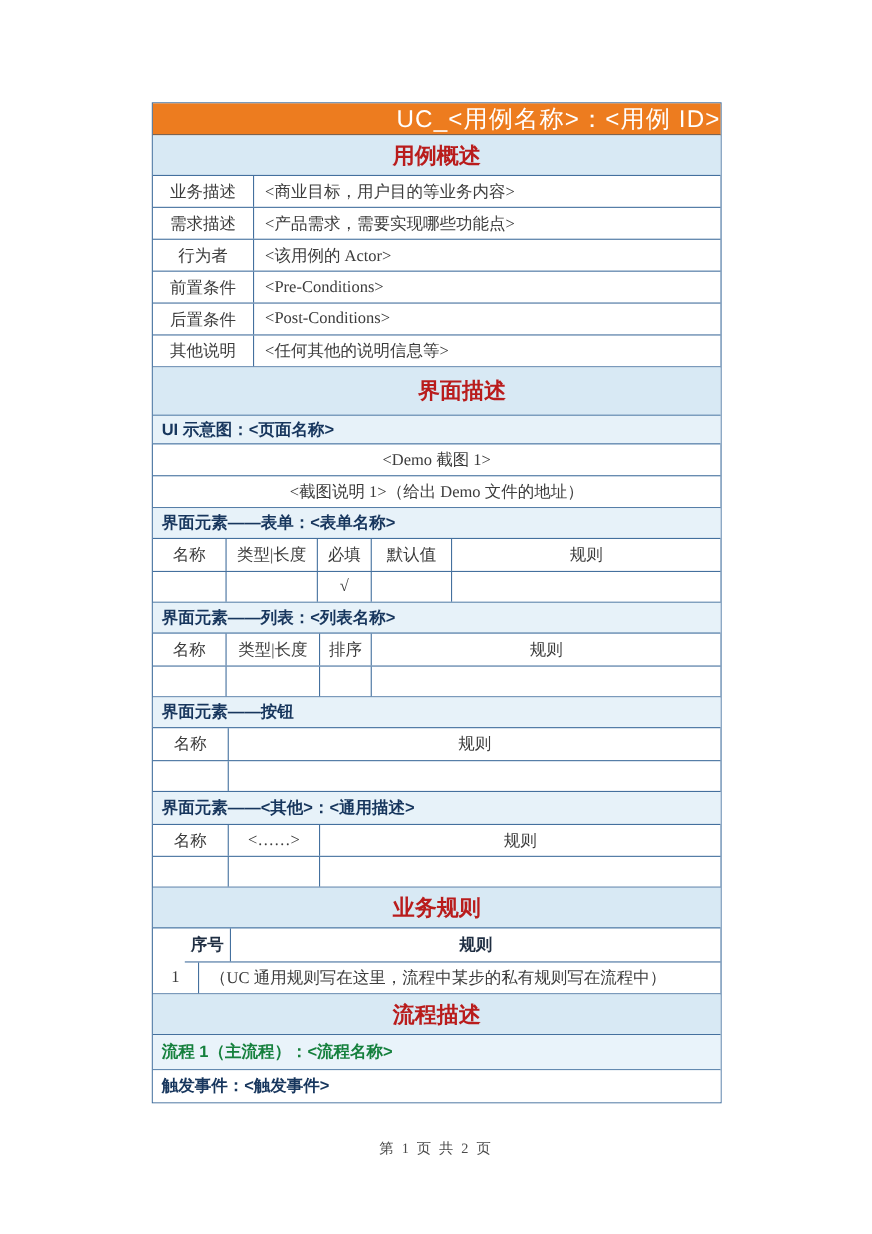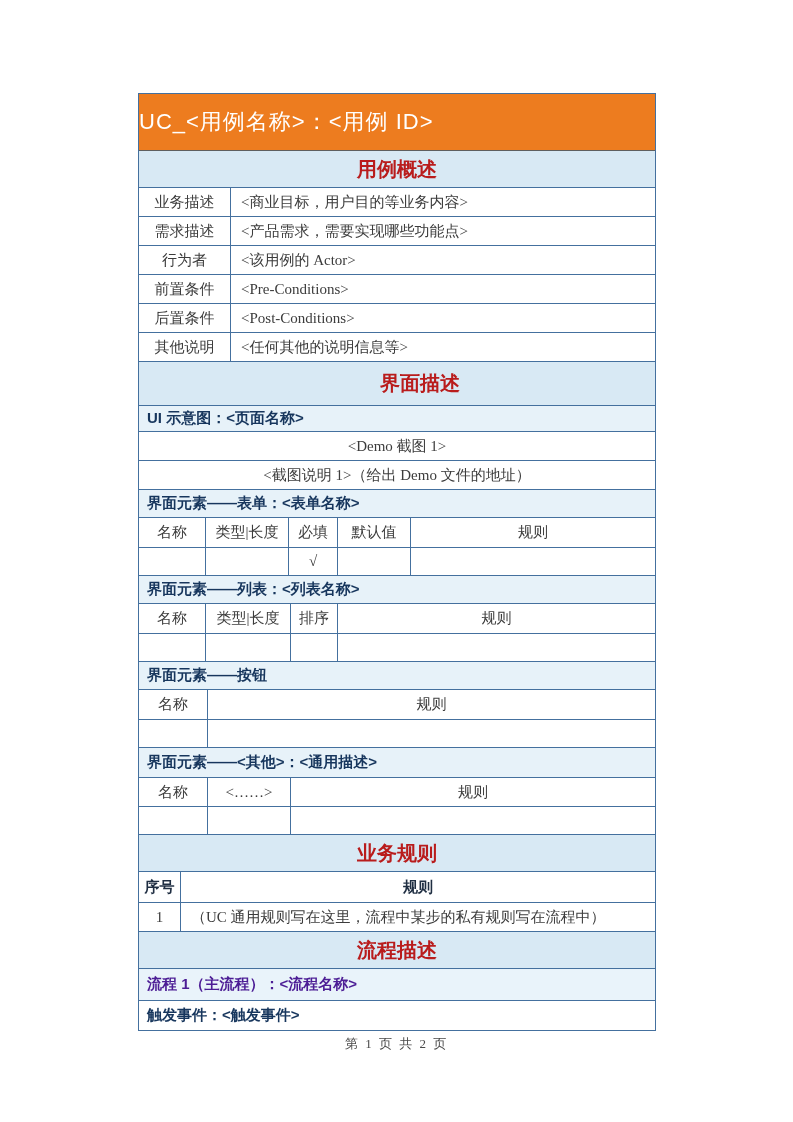--- a/index.html
+++ b/index.html
@@ -35,23 +35,23 @@
     display:flex;align-items:center;justify-content:center;
     font-size:15px;
     color:#3c3c3c;
     padding:2px 4px;
     min-height:100%;
   }
   .cell:last-child{border-right:none;}
   .cell.left{justify-content:flex-start;padding-left:10px;font-family:Liberation Serif, serif;}
   
   .title-row{
-    height:57px;
+    height:29px;
     background:#ED7C1F;
-    justify-content:flex-start;
+    justify-content:flex-end;
     border-bottom:1px solid #5f5f5f;
   }
   .title-row .t{
     font-family:"Liberation Sans","DejaVu Sans",sans-serif;
     color:#ffffff;font-size:22px;letter-spacing:1px;
   }
   .section-band{
     height:37px;
     background:#D8E9F4;
     justify-content:center;
@@ -73,33 +73,33 @@
   .cols-btn{grid-template-columns:69px 1fr;}
   .cols-other{grid-template-columns:69px 83px 1fr;}
   .cols-rule{grid-template-columns:42px 1fr;}
   .hdr-row{height:30px;}
   .data-row{height:28px;}
   .center-row{height:29px;justify-content:center;font-size:15px;color:#3c3c3c;}
   .flow-title-row{
     height:32px;background:#E9F3FA;
     justify-content:flex-start;padding-left:8px;
     font-family:"Liberation Sans","DejaVu Sans",sans-serif;
-    font-weight:bold;font-size:15px;color:#4c1d95;
+    font-weight:bold;font-size:15px;color:#15803d;
   }
   .trigger-row{
     height:29px;background:#ffffff;
     justify-content:flex-start;padding-left:8px;
     font-family:"Liberation Sans","DejaVu Sans",sans-serif;
     font-weight:bold;font-size:15px;color:#17365D;
   }
   .rule-hdr .cell{
     font-family:"Liberation Sans","DejaVu Sans",sans-serif;
     font-weight:bold;color:#1f2e42;
   }
-  .rule-hdr{height:31px;}
+  .rule-hdr{height:31px;margin-left:29px;}
   .rule-data{height:29px;}
   .footer{
     position:absolute;top:1035px;left:0;width:793px;
     text-align:center;font-size:13px;color:#4a4a4a;
     letter-spacing:2px;
   }
 </style>
 </head>
 <body>
 

